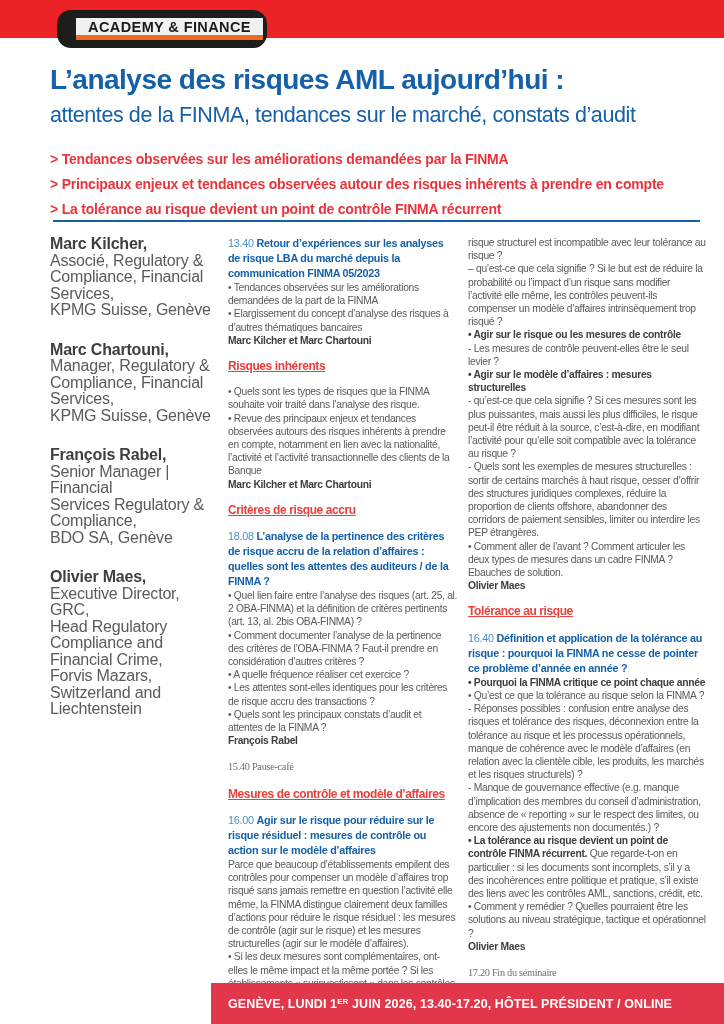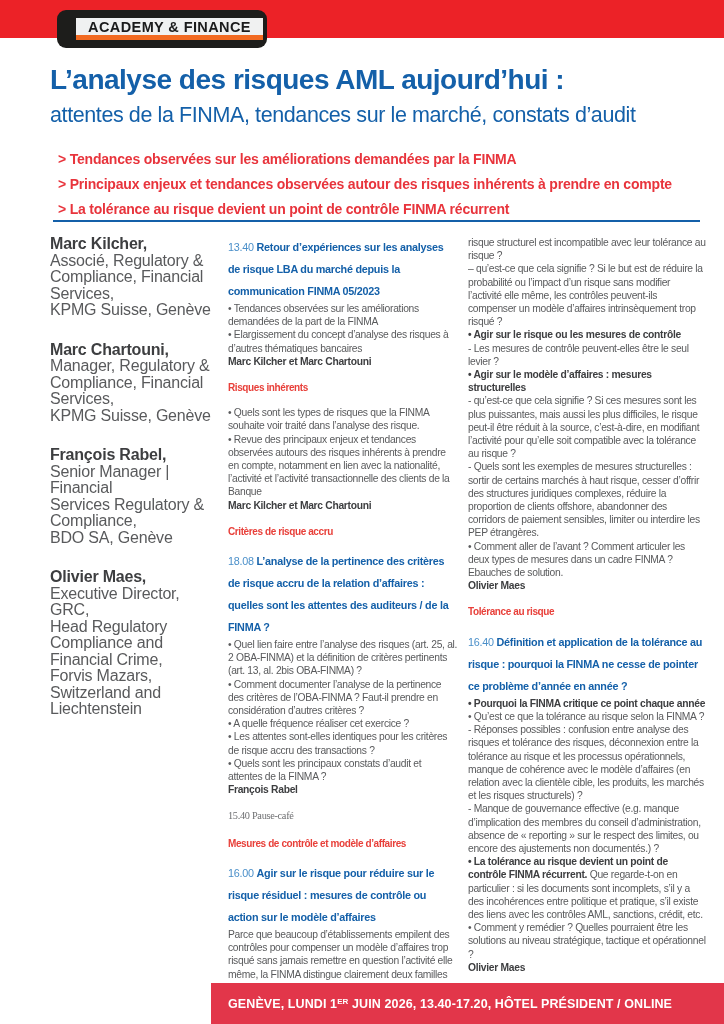--- a/index.html
+++ b/index.html
@@ -1,47 +1,47 @@
 <!DOCTYPE html>
 <html style="--top_bar_red: #ec2227; --footer_red: #e2364a; --title_blue: #1460a9; --time_blue: #4a8fc9; --heading_red: #e8403a; --bullet_red: #e8343c; --rule_blue: #1460a9; --logo_orange: #f26a21; --logo_black: #1d1d1b; --logo_box: #f0f1f1; --body_gray: #595a5c; --dark_gray: #3d3e40;"><head>
 <meta charset="utf-8">
 <style>
   html,body{margin:0;padding:0;}
   body{
     width:724px;height:1024px;position:relative;background:#ffffff;
     font-family:"Liberation Sans",sans-serif;overflow:hidden;
   }
   .topbar{position:absolute;top:0;left:0;width:724px;height:38px;background:var(--top_bar_red);}
-  .logo{position:absolute;top:10px;left:57px;width:210px;height:38px;background:var(--logo_black);border-radius:9px;}
+  .logo{position:absolute;top:10px;left:57px;width:210px;height:38px;background:var(--logo_black);border-radius:14px;}
   .logo-white{position:absolute;left:19px;top:8px;width:187px;height:17px;background:var(--logo_box);
     display:flex;align-items:center;justify-content:center;}
   .logo-white span{font-size:14.5px;font-weight:bold;color:#1b1b1b;letter-spacing:0.4px;white-space:nowrap;}
   .logo-orange{position:absolute;left:19px;top:25px;width:187px;height:5px;background:var(--logo_orange);}
   h1.title{position:absolute;left:50px;top:64px;margin:0;font-size:28px;font-weight:bold;
     color:var(--title_blue);letter-spacing:-0.5px;white-space:nowrap;text-align:center;}
   h2.subtitle{position:absolute;left:50px;top:103px;margin:0;font-size:21.5px;font-weight:normal;
     color:var(--title_blue);letter-spacing:-0.4px;white-space:nowrap;}
-  .bullets{position:absolute;left:58px;top:147px;font-size:14px;font-weight:bold;
+  .bullets{position:absolute;left:50px;top:147px;font-size:14px;font-weight:bold;
     color:var(--bullet_red);line-height:25px;letter-spacing:-0.2px;white-space:nowrap;}
   .rule{position:absolute;left:53px;top:220px;width:647px;height:2px;background:var(--rule_blue);}
   .columns{position:absolute;left:50px;top:236px;width:656px;display:flex;}
   .col-speakers{width:178px;flex:none;box-sizing:border-box;padding-right:8px;}
   .col-mid{width:240px;flex:none;box-sizing:border-box;padding-right:10px;}
   .col-right{width:238px;flex:none;box-sizing:border-box;}
   .speaker{margin:0 0 23px 0;font-size:16px;line-height:16.5px;color:var(--body_gray);letter-spacing:-0.2px;}
   .speaker .name{font-weight:bold;color:var(--dark_gray);}
   .col-mid,.col-right{font-size:10.3px;line-height:13.2px;color:var(--body_gray);letter-spacing:-0.3px;}
   .session{margin:0 0 13px 0;}
-  p.stitle{margin:0;font-size:10.8px;line-height:22px;font-weight:bold;color:var(--title_blue);letter-spacing:-0.25px;}
+  p.stitle{margin:0;font-size:10.8px;line-height:15px;font-weight:bold;color:var(--title_blue);letter-spacing:-0.25px;}
   p.stitle .time{font-weight:normal;color:var(--time_blue);}
   p.item{margin:0;}
   p.item b{color:var(--dark_gray);}
   p.speaker-line{margin:0;font-weight:bold;color:var(--dark_gray);}
-  h3.red-heading{margin:8px 0 12px 0;font-size:10px;font-weight:bold;color:var(--heading_red);
-    letter-spacing:-0.4px;white-space:nowrap;}
+  h3.red-heading{margin:8px 0 12px 0;font-size:12px;font-weight:bold;color:var(--heading_red);
+    letter-spacing:-0.4px;white-space:nowrap;text-decoration:underline;}
   p.break-line{margin:0 0 14px 0;color:#6d6e70;font-family:Liberation Serif, serif;}
   .footer{position:absolute;left:211px;right:0;top:983px;height:41px;background:var(--footer_red);
     color:#ffffff;display:flex;align-items:center;padding-left:17px;box-sizing:border-box;
     font-weight:bold;font-size:12.5px;letter-spacing:0.1px;white-space:nowrap;}
   .footer .sup{font-size:8px;position:relative;top:-4px;}
 </style>
 </head>
 <body>
 
 <div class="topbar"></div>

